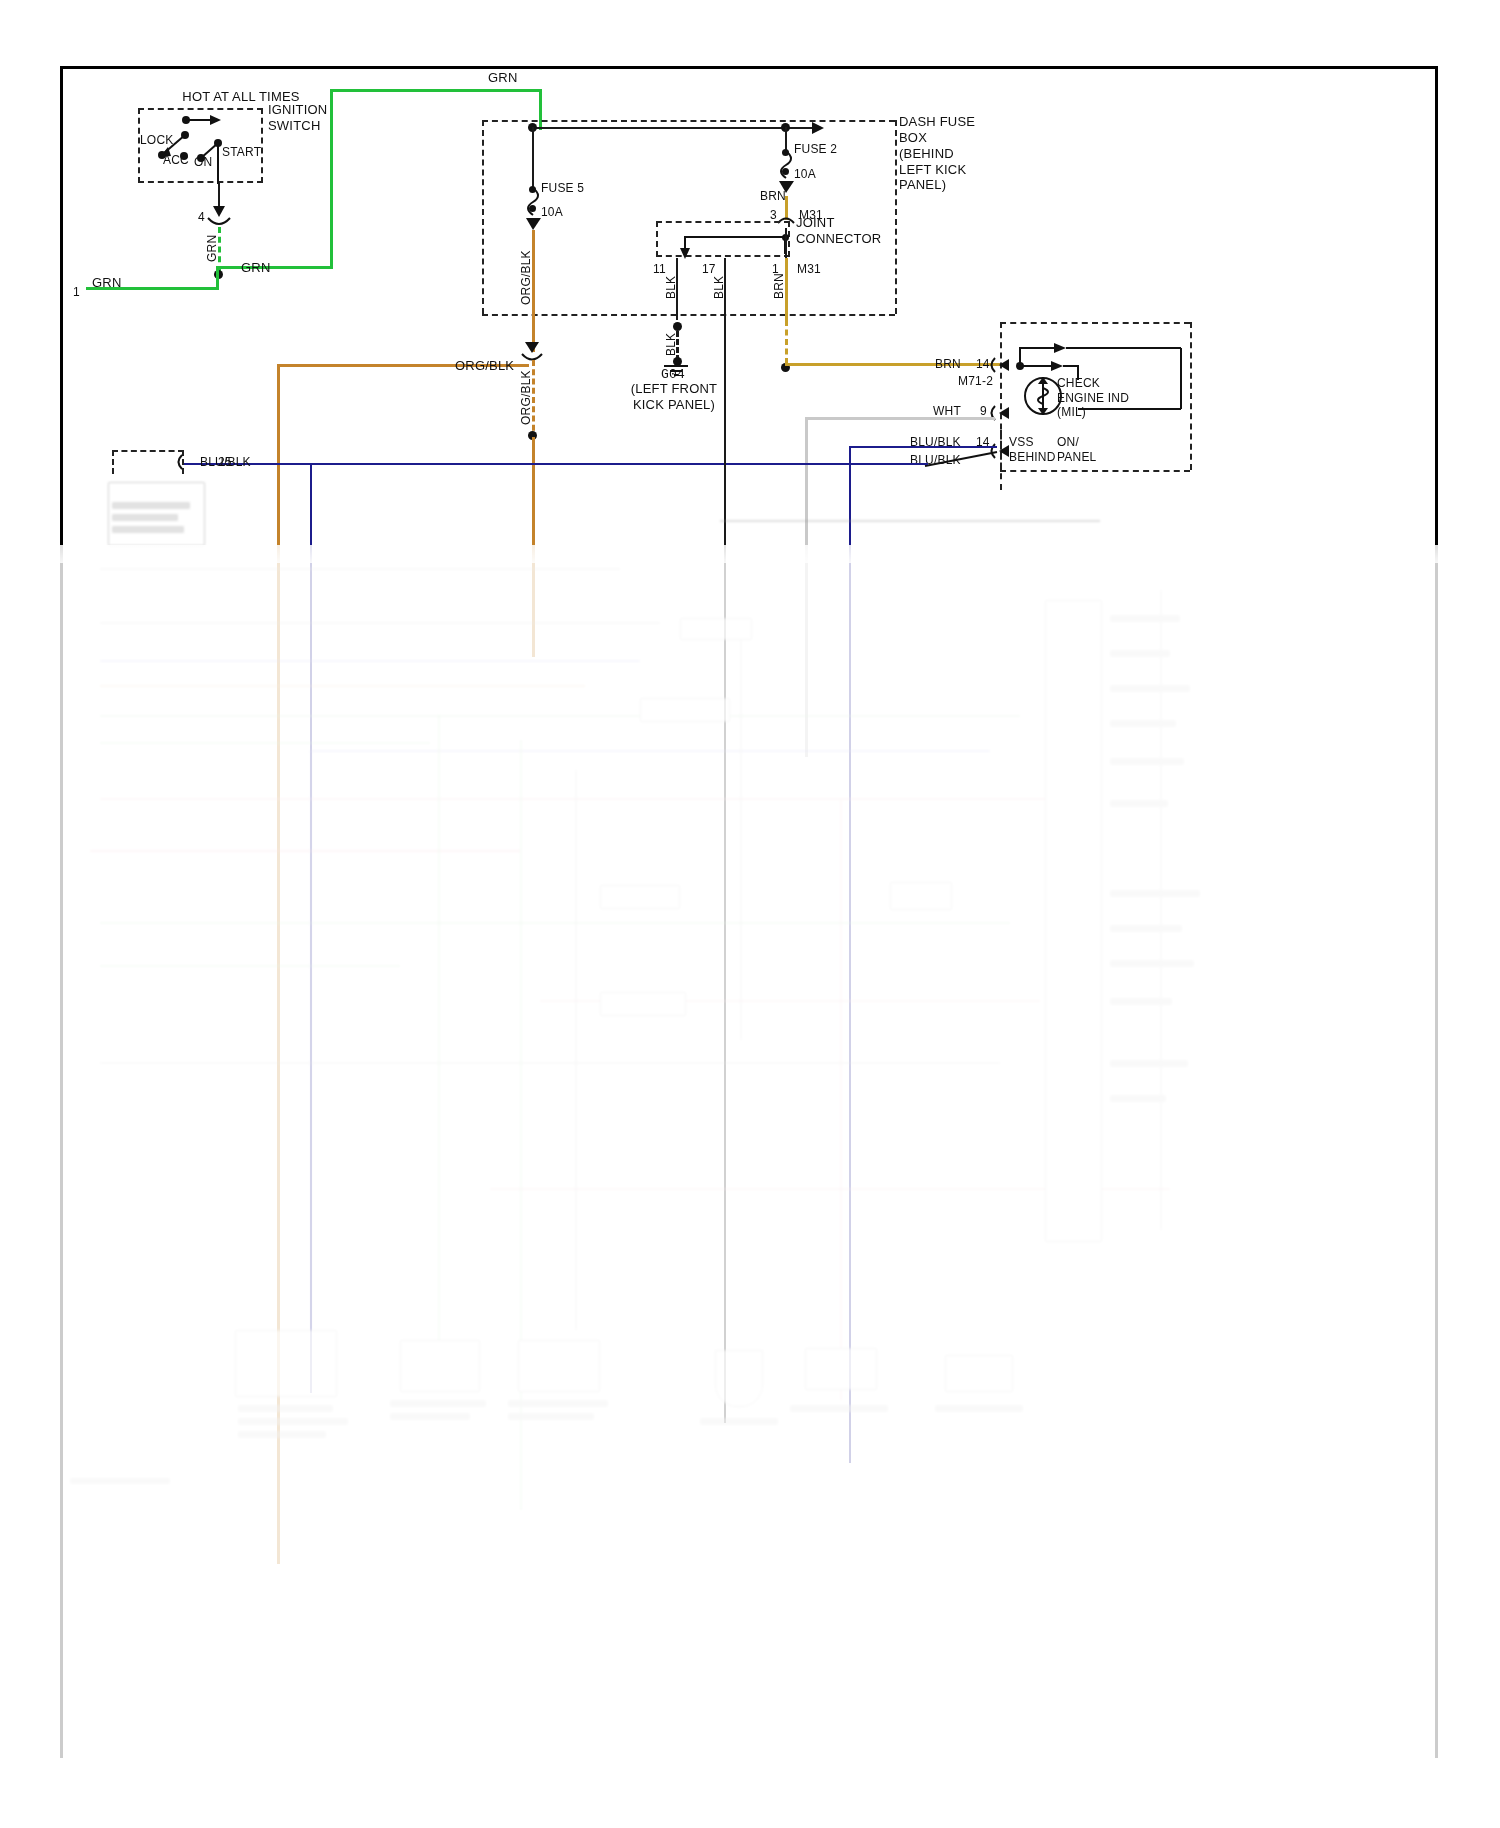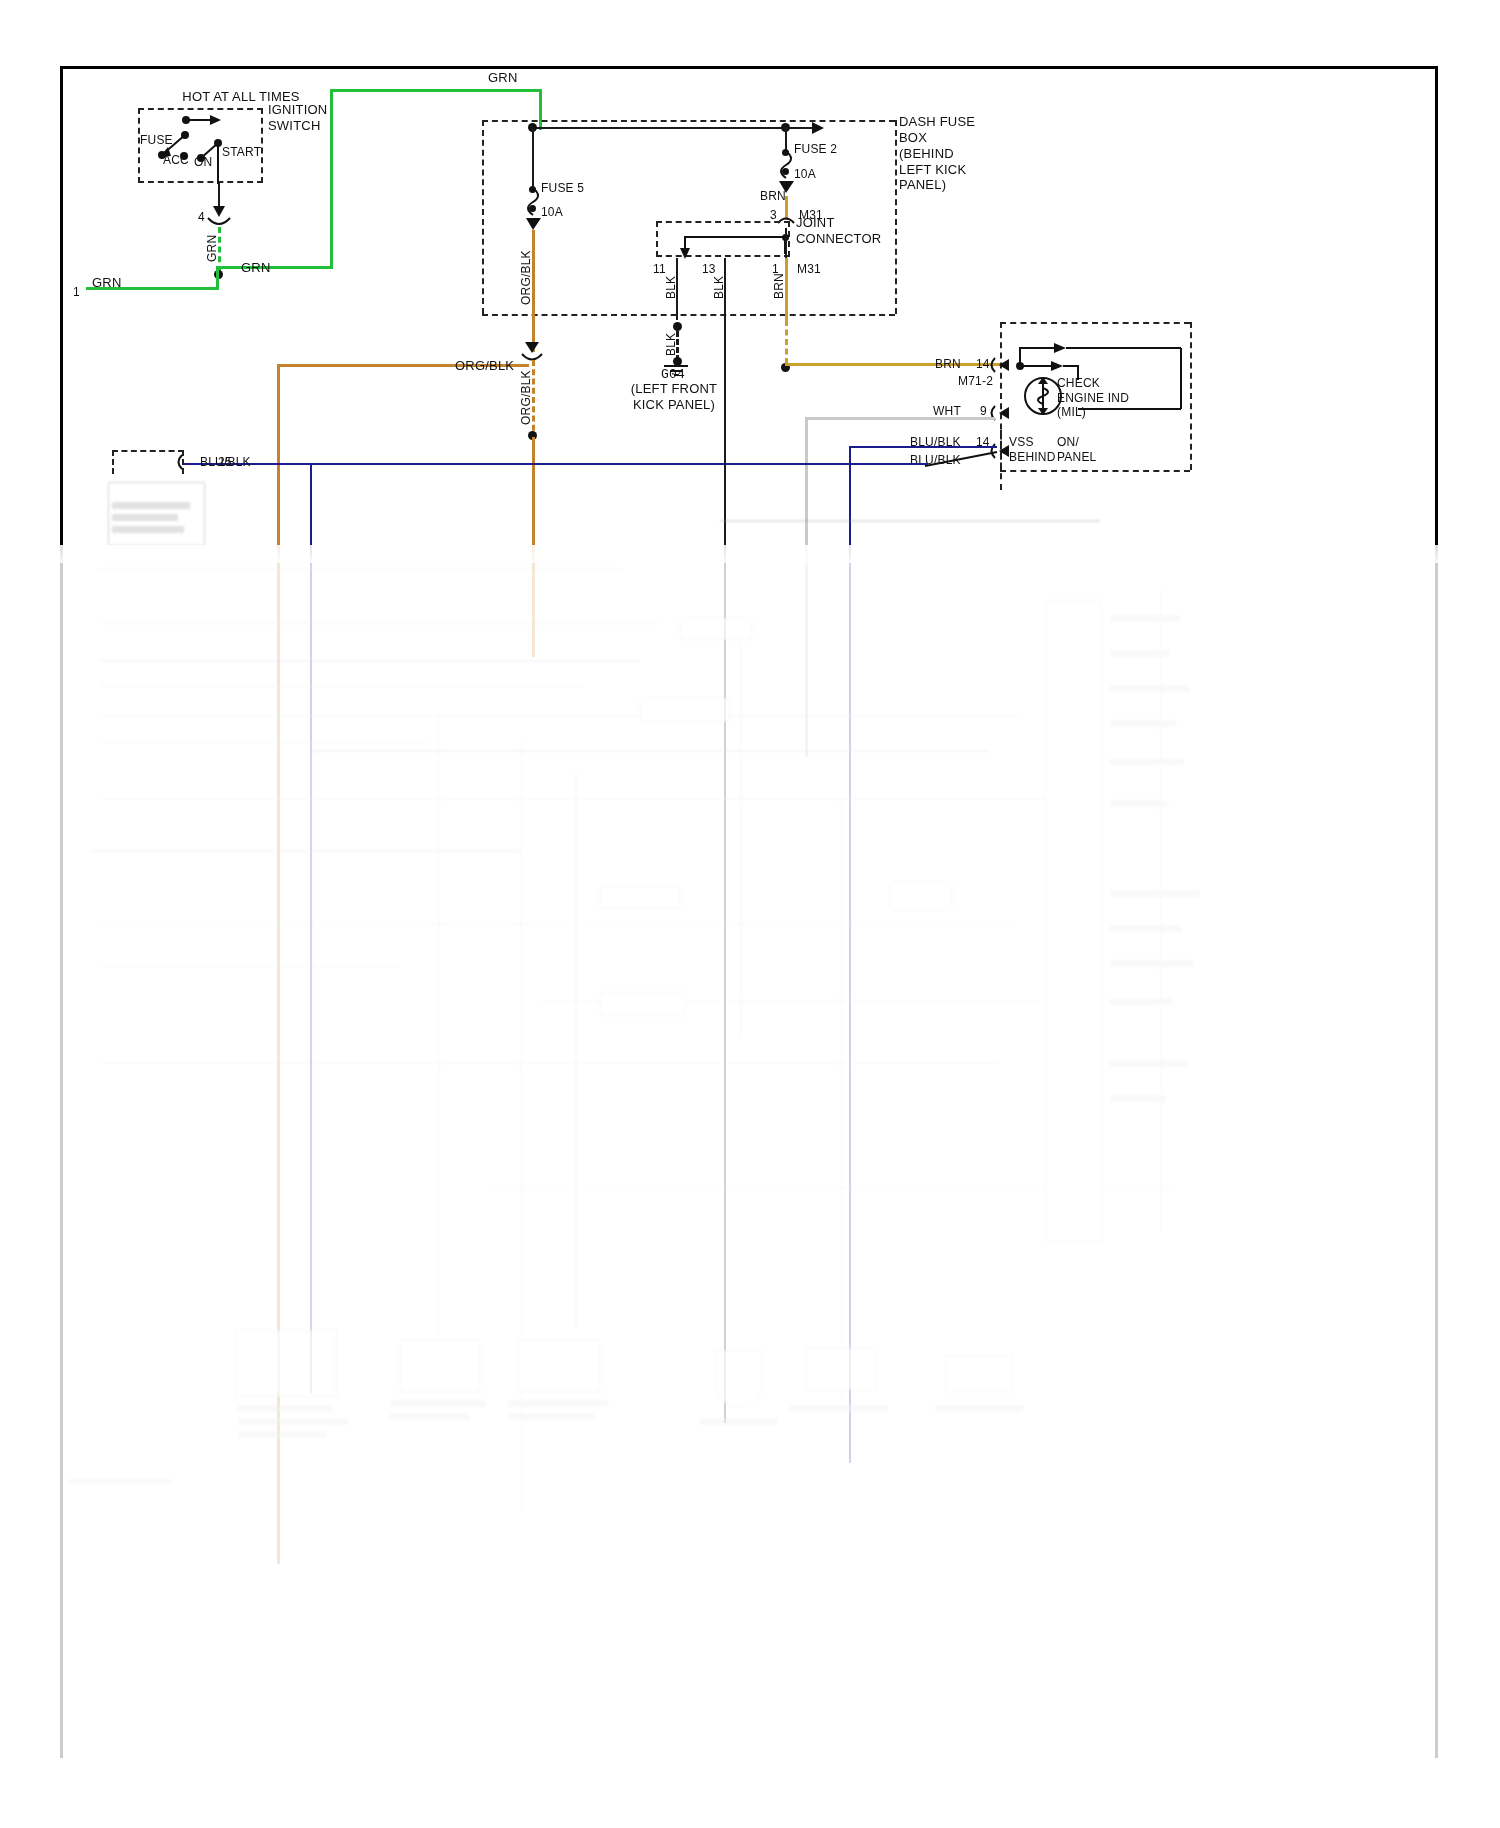--- a/index.html
+++ b/index.html
@@ -90,21 +90,21 @@
     <line x1="47" y1="27" x2="25" y2="46"></line>
     <polygon points="30,39 22,49 33,48"></polygon>
     <circle cx="24" cy="47" r="4" fill="#111" stroke="none"></circle>
     <circle cx="46" cy="48" r="4" fill="#111" stroke="none"></circle>
     <circle cx="63" cy="50" r="4" fill="#111" stroke="none"></circle>
     <line x1="63" y1="50" x2="80" y2="35"></line>
     <circle cx="80" cy="35" r="4" fill="#111" stroke="none"></circle>
     <line x1="80" y1="35" x2="80" y2="76"></line>
   </svg>
 
-  <div class="lbl sm" style="left:140px;top:133px;">FUSE</div>
+  <div class="lbl sm" style="left:140px;top:133px;">LOCK</div>
   <div class="lbl sm" style="left:163px;top:153px;">ACC</div>
   <div class="lbl sm" style="left:194px;top:155px;">ON</div>
   <div class="lbl sm" style="left:222px;top:145px;">START</div>
 
   <div class="w v2 blk" style="left:218px;top:183px;height:31px;"></div>
   <svg class="ov" style="left:206px;top:206px;width:30px;height:24px;">
     <polygon points="7,0 19,0 13,11"></polygon>
     <path d="M2,12 q11,12 22,0" stroke="#111" stroke-width="2" fill="none"></path>
   </svg>
   <div class="lbl sm" style="left:198px;top:210px;">4</div>
@@ -177,21 +177,21 @@
   <div class="lbl" style="left:796px;top:215px;">JOINT
 CONNECTOR</div>
   <svg class="ov" style="left:680px;top:234px;width:110px;height:28px;">
     <polyline points="5,20 5,3 105,3 105,20"></polyline>
     <polygon points="0,14 10,14 5,25"></polygon>
   </svg>
   <div class="dot sm" style="left:782px;top:234px;"></div>
   <div class="w v2 blk" style="left:785px;top:228px;height:30px;"></div>
 
   <div class="lbl sm" style="left:653px;top:262px;">11</div>
-  <div class="lbl sm" style="left:702px;top:262px;">13</div>
+  <div class="lbl sm" style="left:702px;top:262px;">17</div>
   <div class="lbl sm" style="left:772px;top:262px;">1</div>
   <div class="lbl sm" style="left:797px;top:262px;">M31</div>
 
   <div class="w v2 blk" style="left:676px;top:258px;height:62px;"></div>
   <div class="lbl vert sm" style="left:664px;top:299px;">BLK</div>
   <div class="w v2 blk" style="left:724px;top:258px;height:213px;"></div>
   <div class="lbl vert sm" style="left:712px;top:299px;">BLK</div>
   <div class="w v brn" style="left:785px;top:258px;height:62px;"></div>
   <div class="lbl vert sm" style="left:772px;top:299px;">BRN</div>
 

